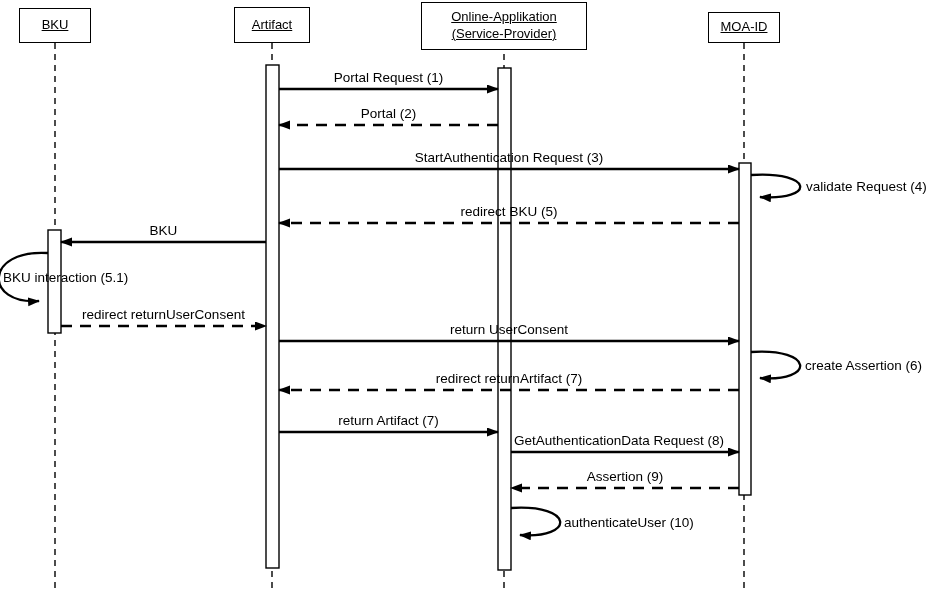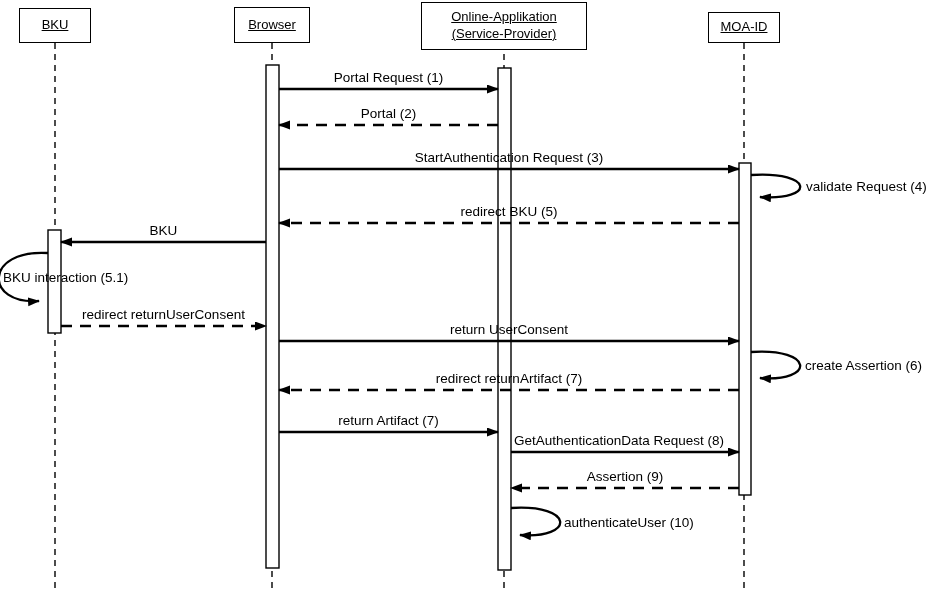--- a/index.html
+++ b/index.html
@@ -96,21 +96,21 @@
         <text x="625" y="481" text-anchor="middle" class="msg-label">Assertion (9)</text>
         <path d="M 511,508 C 575,504 575,539 520,535" class="self-loop" marker-end="url(#arrowhead)"></path>
         <text x="564" y="526.5" text-anchor="start" class="msg-label">authenticateUser (10)</text>
       </g>
   </svg>
   <div id="actor-layer">
       <div class="actor-box" style="left: 19px; top: 8px; width: 72px; height: 35px;">
         <span>BKU</span>
       </div>
       <div class="actor-box" style="left: 234px; top: 7px; width: 76px; height: 36px;">
-        <span>Browser</span>
+        <span>Artifact</span>
       </div>
       <div class="actor-box" style="left: 421px; top: 2px; width: 166px; height: 48px;">
         <span>Online-Applikation (Service-Provider)</span>
       </div>
       <div class="actor-box" style="left: 708px; top: 12px; width: 72px; height: 31px;">
         <span>MOA-ID</span>
       </div>
     </div>
 </div>
 

